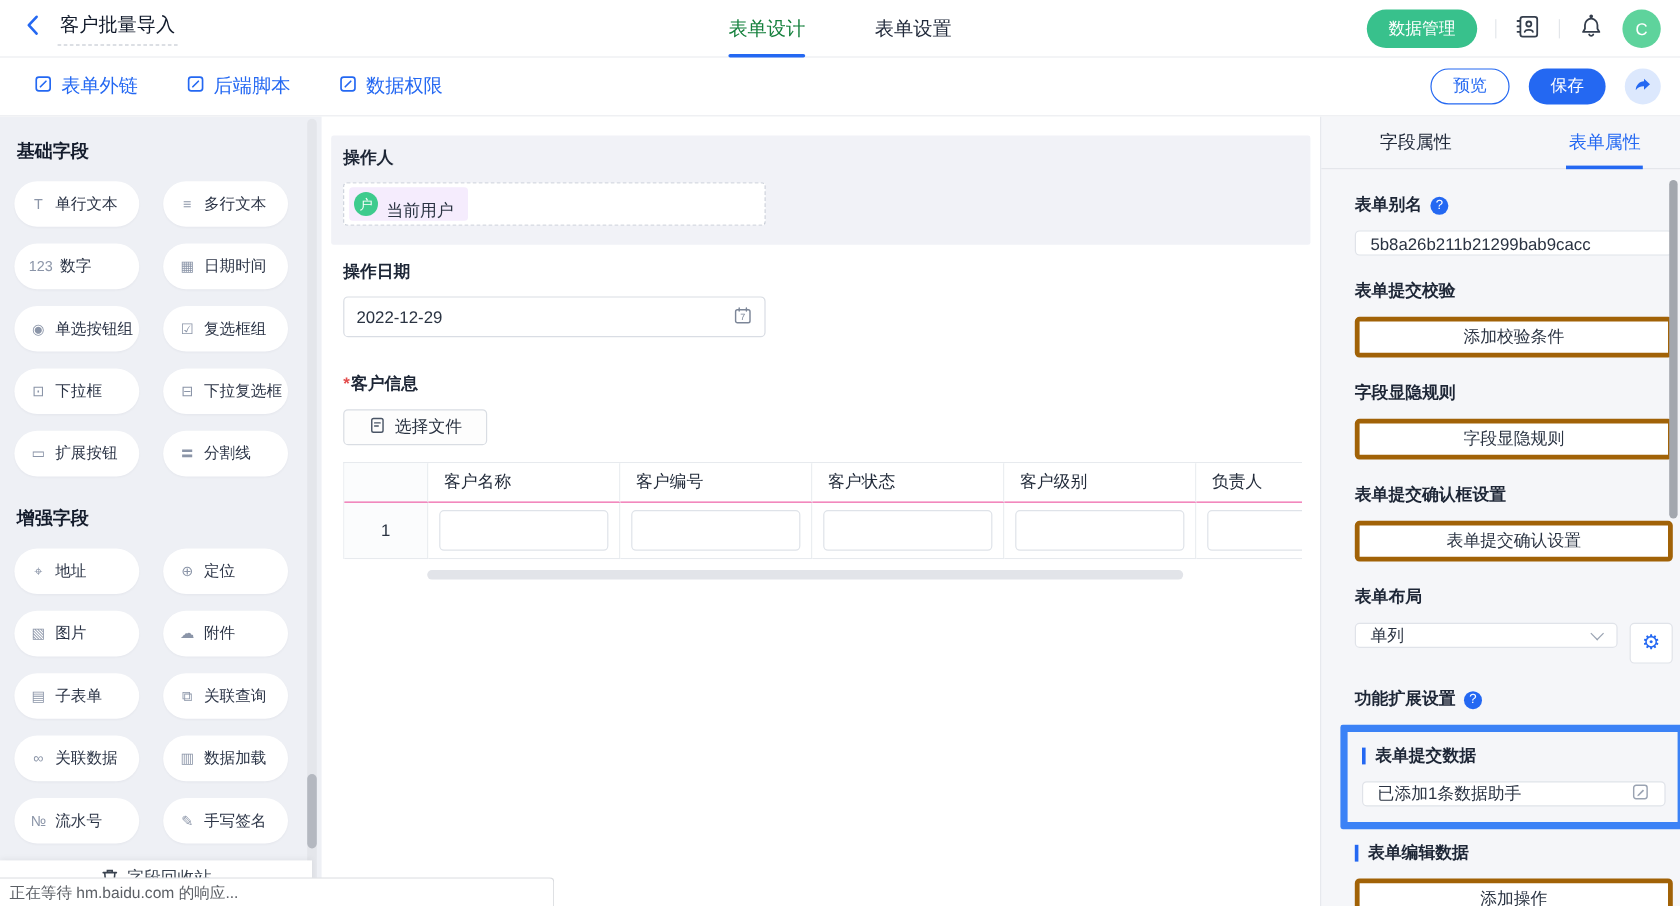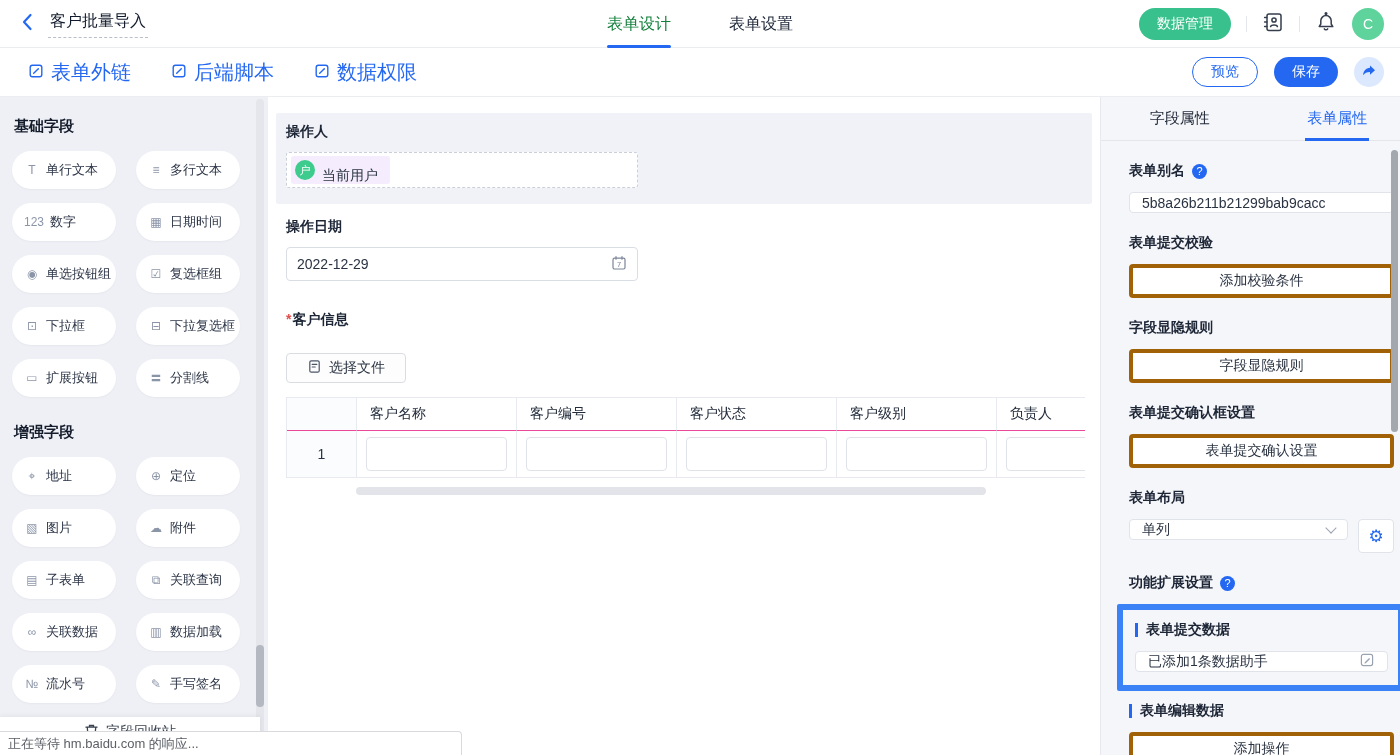--- a/index.html
+++ b/index.html
@@ -23,21 +23,21 @@
                 font-size:14px; display:flex; align-items:center; border:none; cursor:pointer;}
   .tdivider { width:1px; height:16px; background:#e3e6ea;}
   .icon-btn { background:none; border:none; cursor:pointer; display:flex; align-items:center;}
   .avatar { width:32px; height:32px; border-radius:50%; background:#5ed39c; color:#fff; font-size:14px;
             display:flex; align-items:center; justify-content:center; cursor:pointer;}
 
   
   .subbar { height:49px; display:flex; align-items:center; padding:0 16px 0 28px;
             border-bottom:1px solid #ebedf1; background:#fff; position:relative; z-index:4;}
   .sublinks { display:flex; gap:40px;}
-  .sublink { display:flex; align-items:center; gap:7px; color:#2468f2; font-size:20px; cursor:pointer;}
+  .sublink { display:flex; align-items:center; gap:7px; color:#2468f2; font-size:16px; cursor:pointer;}
   .subbar-right { margin-left:auto; display:flex; align-items:center; gap:16px;}
   .btn-outline { height:30px; padding:0 18px; border:1px solid #2468f2; color:#2468f2; border-radius:16px;
                  background:#fff; font-size:14px; cursor:pointer;}
   .btn-primary { height:30px; padding:0 18px; border:none; color:#fff; border-radius:16px;
                  background:#2468f2; font-size:14px; cursor:pointer;}
   .share-btn { width:30px; height:30px; border-radius:50%; background:#dce8fd; border:none; cursor:pointer;
                display:flex; align-items:center; justify-content:center;}
 
   
   .main { display:flex; height:658px; position:relative;}
@@ -63,21 +63,21 @@
   .req { color:#e34d4d; margin-right:1px;}
   .operator-box { margin-top:11px; width:352px; height:36px; background:#fff; border:1px dashed #c9ced8;
                   border-radius:3px; display:flex; align-items:center; padding:0 4px; cursor:pointer;}
   .chip { display:flex; align-items:center; gap:7px; background:#f5ecfd; border-radius:3px; height:28px; padding:0 12px 0 4px;}
   .chip-circle { width:20px; height:20px; border-radius:50%; background:#3ecb8e; color:#fff; font-size:11px;
                  display:flex; align-items:center; justify-content:center;}
   .chip-text { font-size:14px; color:#2a3342;margin-top:12px;}
   .inputbox { height:34px; border:1px solid #d9dde4; border-radius:4px; background:#fff;
               display:flex; align-items:center; padding:0 10px; font-size:14px; color:#2a3342;}
   .date-input { width:352px; margin-top:11px; justify-content:space-between; cursor:text;}
-  .choose-btn { margin-top:24px; height:30px; width:120px; border:1px solid #d9dde3; border-radius:4px;
+  .choose-btn { margin-top:12px; height:30px; width:120px; border:1px solid #d9dde3; border-radius:4px;
                 background:#fdfdfd; display:flex; align-items:center; justify-content:center; gap:7px;
                 font-size:14px; color:#2a3342; cursor:pointer;}
   .table-wrap { margin-top:14px; width:799px; overflow:hidden;}
   .dtable { width:870px; border-top:1px solid #e7eaee; border-left:1px solid #e7eaee;}
   .trow { display:flex;}
   .th { height:33px; display:flex; align-items:center; padding-left:13px; font-size:14px; color:#222b3a;
         border-right:1px solid #e7eaee; border-bottom:1px solid #ec4899; background:#fff;}
   .td { height:47px; display:flex; align-items:center; padding:0 9px;
         border-right:1px solid #e7eaee; border-bottom:1px solid #e7eaee; background:#fff;}
   .col-idx { width:70px; flex:none; background:#fbfcfd;}

